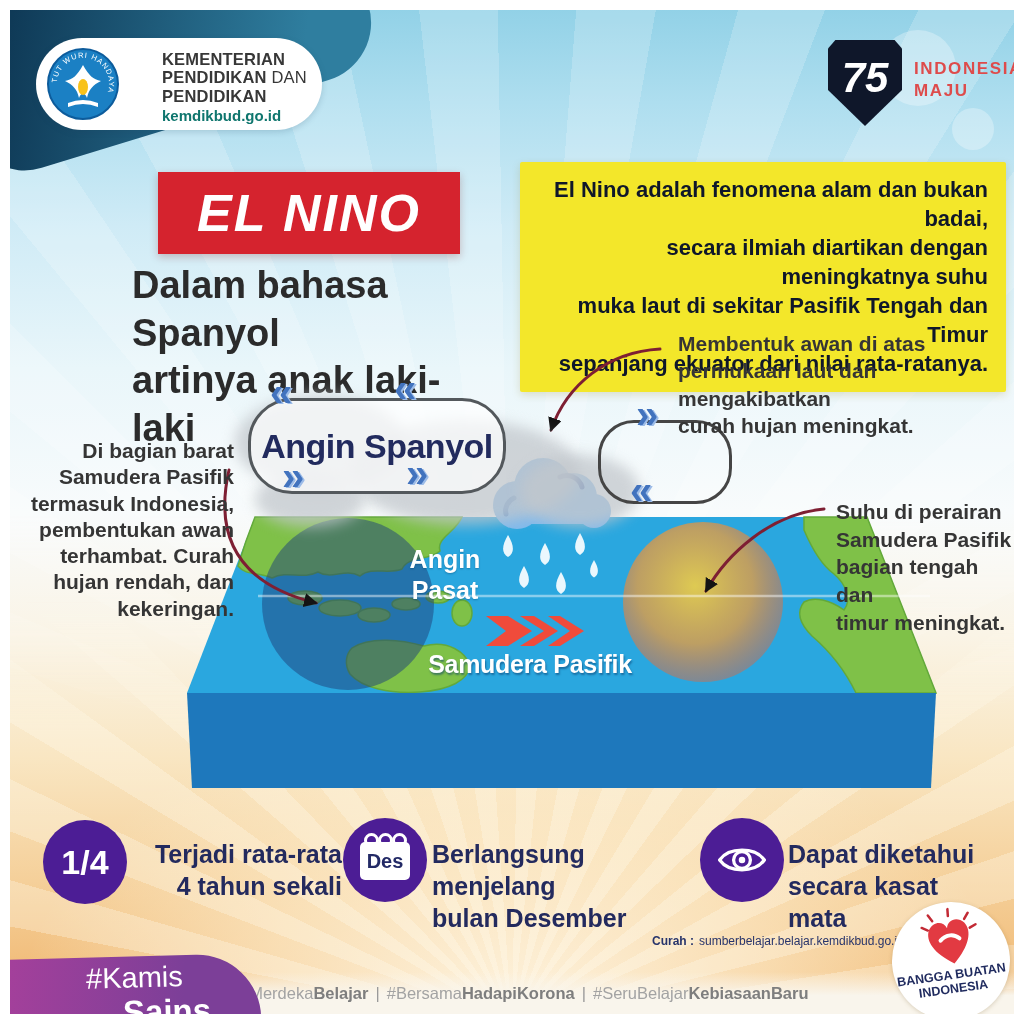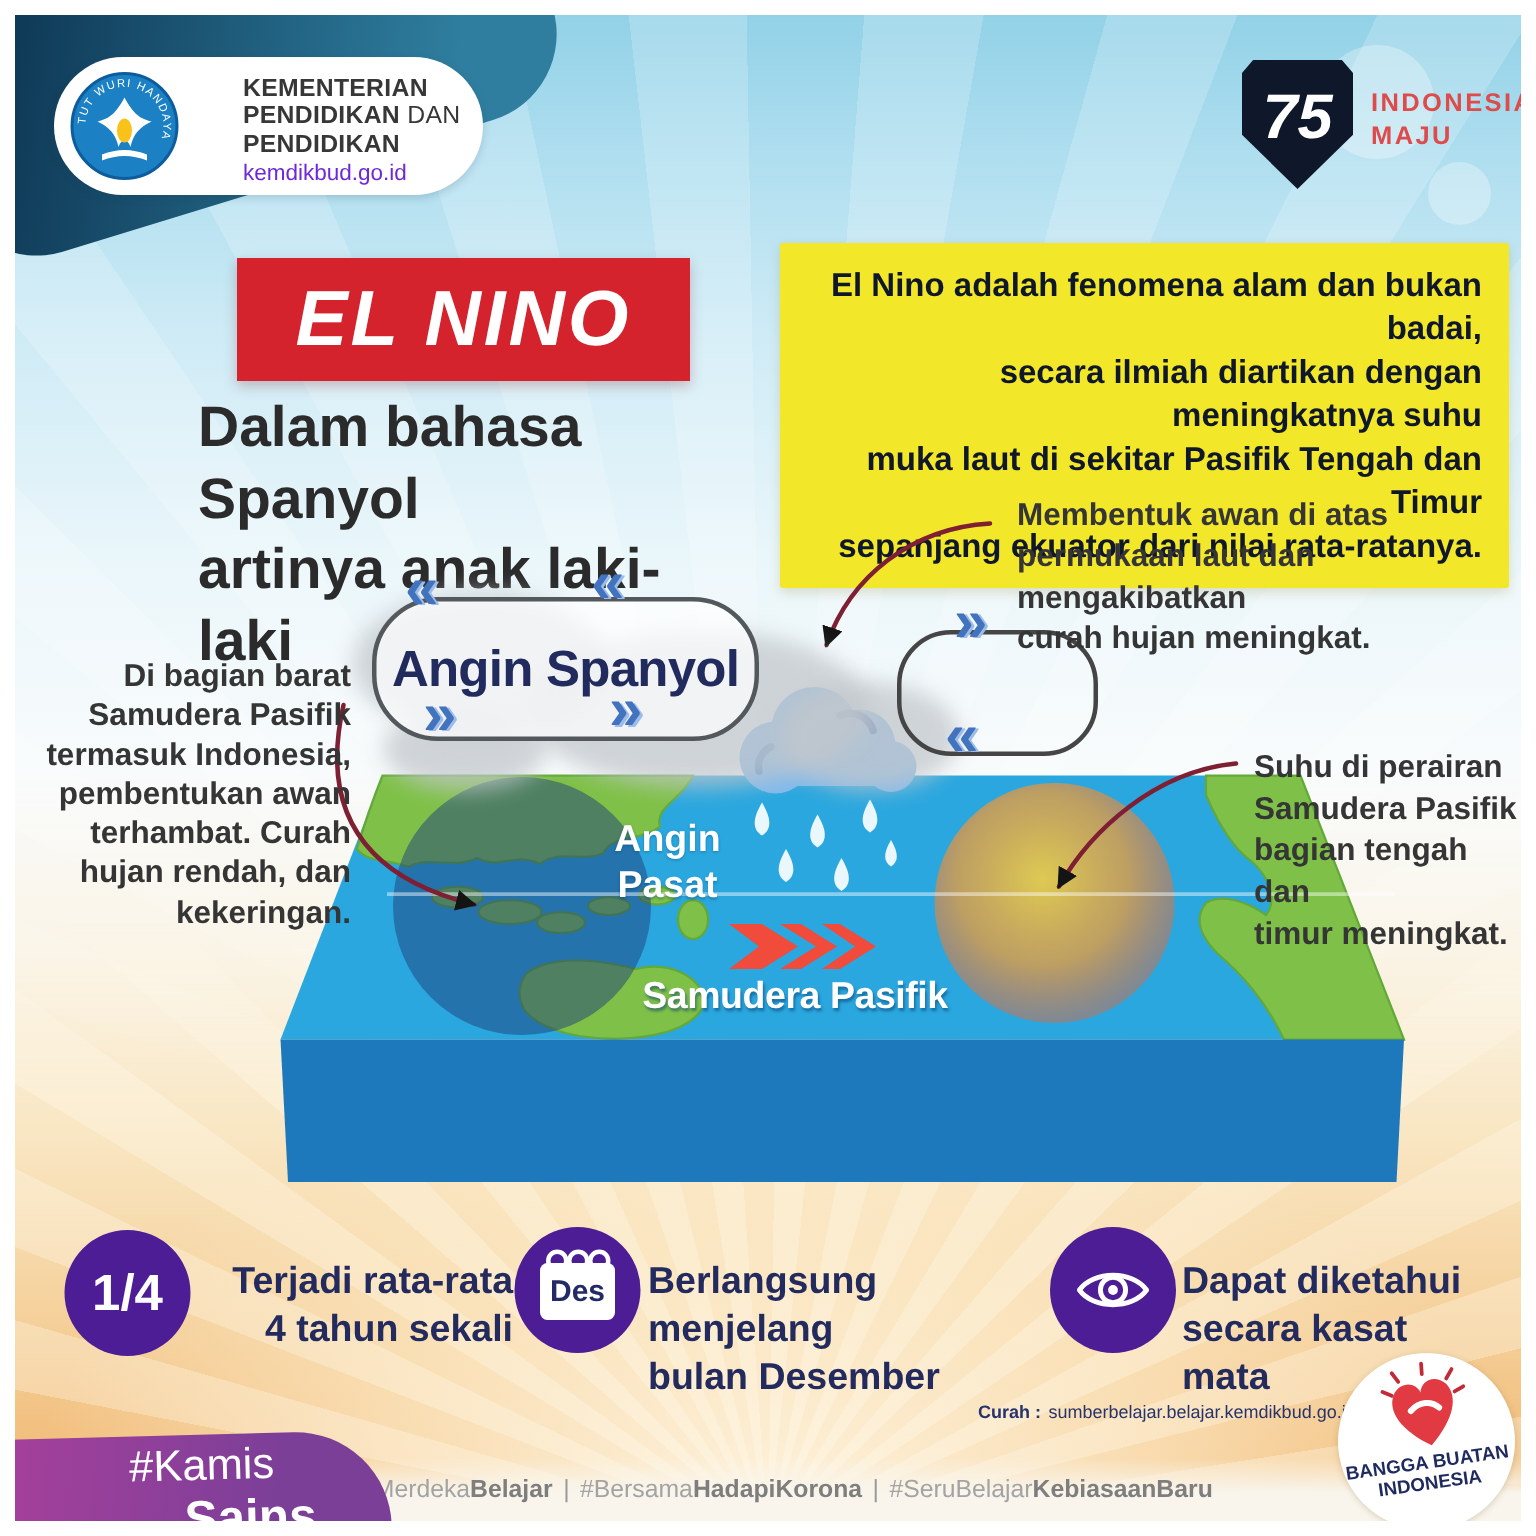--- a/index.html
+++ b/index.html
@@ -27,21 +27,21 @@
     background:linear-gradient(180deg,rgba(250,246,238,0),#F9F5EC 45%);}
   
   .corner-shape{left:-52px;top:-58px;width:420px;height:186px;border-radius:60px;
     transform:rotate(-17deg);
     background:linear-gradient(115deg,#0F3A57 18%,#2F7E9F 82%);}
   .ministry-card{left:36px;top:38px;width:286px;height:92px;border-radius:46px;
     background:#fff;box-shadow:0 2px 6px rgba(30,60,90,.18);}
   .ministry-text{left:126px;top:12px;line-height:1.12;color:#373737;}
   .ministry-text .l{font-size:16.5px;font-weight:700;letter-spacing:.2px;}
   .ministry-text .lt{font-weight:400;}
-  .ministry-web{font-size:15px;color:#6d28d9;font-weight:400;margin-top:3px;}
+  .ministry-web{font-size:15px;color:#0f766e;font-weight:700;margin-top:3px;}
   .shield75{left:828px;top:40px;width:74px;height:86px;background:#0f172a;
     clip-path:polygon(10% 0,90% 0,100% 10%,100% 58%,50% 100%,0 58%,0 10%);
     color:#fff;font-weight:700;font-style:italic;font-size:42px;
     display:flex;align-items:center;justify-content:center;padding-bottom:10px;box-sizing:border-box;}
   .maju{left:914px;top:58px;font-size:17px;font-weight:700;color:#DE4B4B;
     letter-spacing:1.6px;line-height:1.3;}
   
   .banner{left:158px;top:172px;width:302px;height:82px;background:#D5232E;
     color:#fff;font-size:52px;font-weight:700;font-style:italic;letter-spacing:2px;
     display:flex;align-items:center;justify-content:center;

